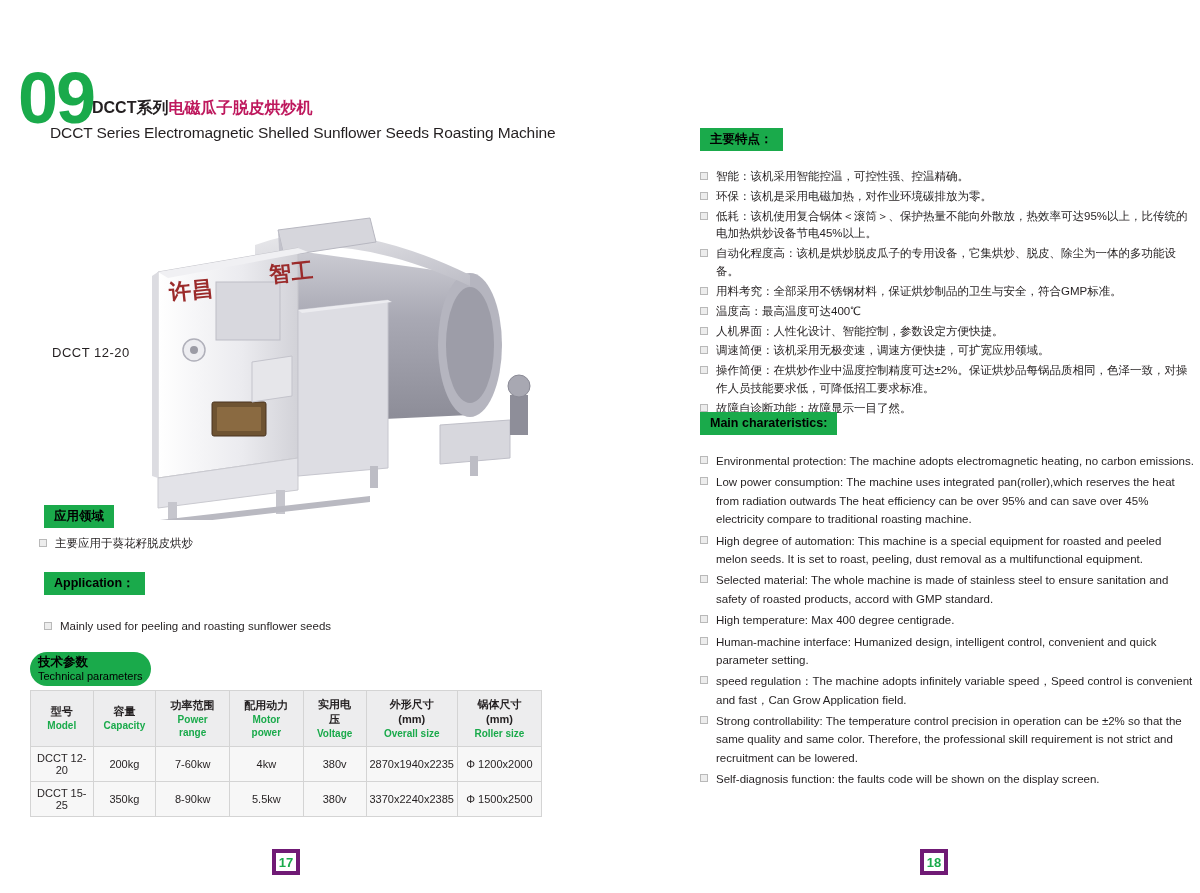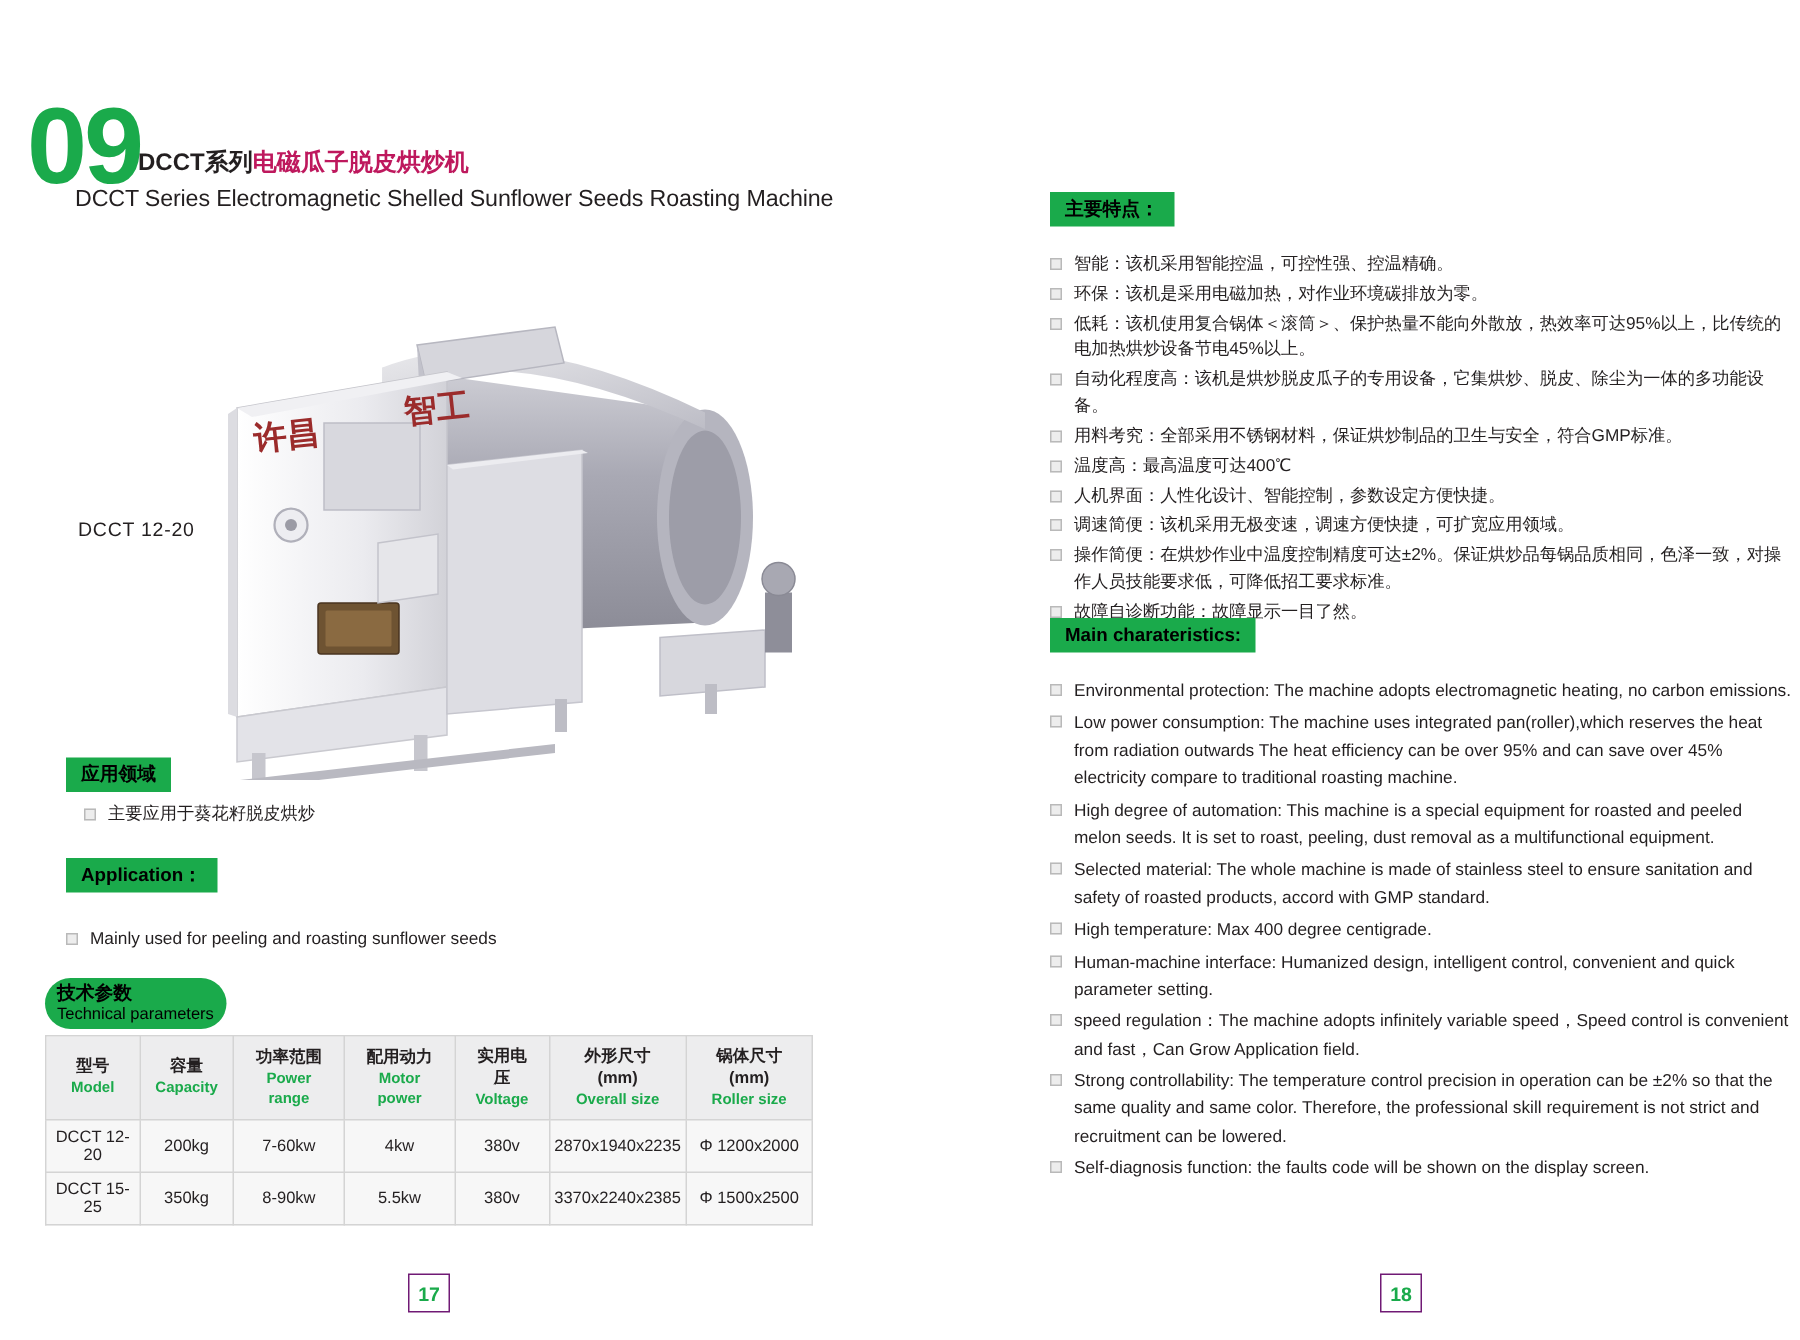--- a/index.html
+++ b/index.html
@@ -125,38 +125,38 @@
     background:#f7f7f7;
     height:30px;
     color:#231f20;
   }
   
   .pgnum {
     position:absolute;
     bottom:18px;
     width:28px; height:26px;
     background:#ffffff;
-    border:1px solid #701a75;
+    border:4px solid #701a75;
     color:#1aaa4b;
     font-size:13px;
     font-weight:bold;
     display:flex; align-items:center; justify-content:center;
   }
   .pgnum.left { left:272px; }
   .pgnum.right { left:920px; }
   
   .r-sec1 { position:absolute; left:700px; top:128px; }
   .r-list1 { position:absolute; left:700px; top:168px; width:490px; }
   .r-sec2 { position:absolute; left:700px; top:412px; }
   .r-list2 { position:absolute; left:700px; top:452px; width:495px; }
   .r-list2 .bullet-txt { line-height:1.6; }
   .r-list2 .bullet-row { margin-bottom:3px; }
   
   .l-sec-app { position:absolute; left:44px; top:505px; }
-  .l-app-list { position:absolute; left:56px; top:535px; width:400px; }
+  .l-app-list { position:absolute; left:39px; top:535px; width:400px; }
   .l-sec-app-en { position:absolute; left:44px; top:572px; }
   .l-app-list-en { position:absolute; left:44px; top:618px; width:440px; }
   .l-sec-param { position:absolute; left:30px; top:652px; }
   
   svg { display:block; }
 </style>
 </head>
 <body>
 
 <div class="page">

